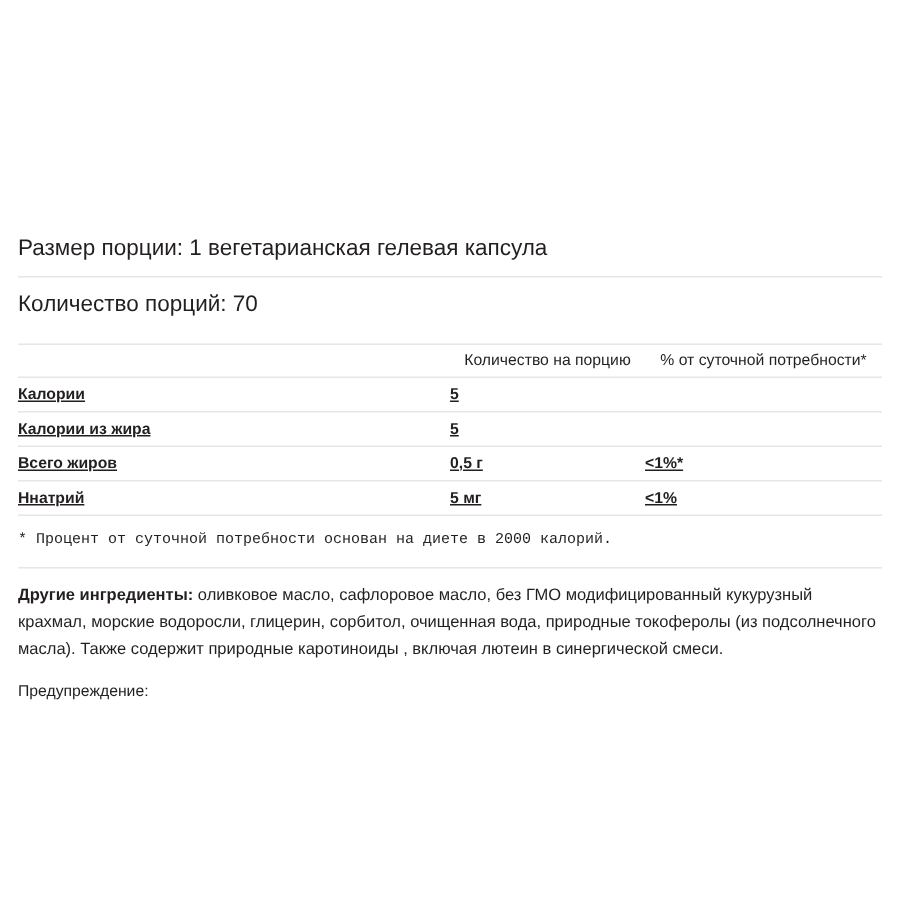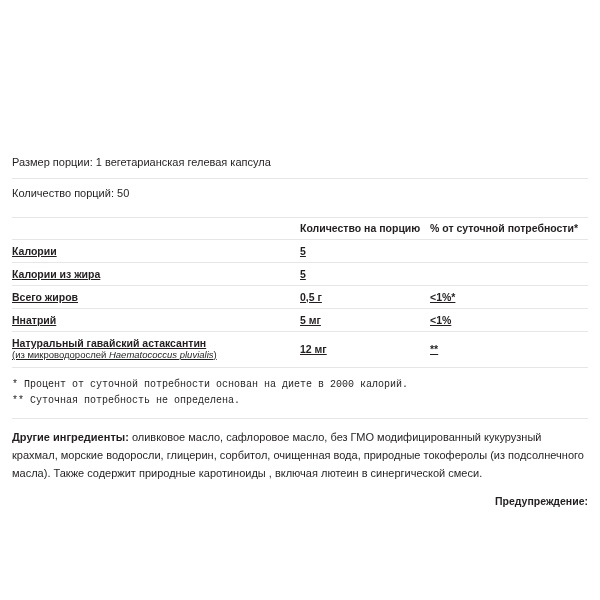--- a/index.html
+++ b/index.html
@@ -21,21 +21,21 @@
     box-sizing: border-box;
     padding: 0 12px;
   }
   .panel {
     position: absolute;
     left: 12px;
     top: 152px;
     width: 576px;
   }
   .serving-block {
-    font-size: 11px;
+    font-size: 15px;
     line-height: 1.45;
     padding: 0 0 6px 0;
   }
   .serving-line {
     padding: 3px 0 3px 0;
   }
   .serving-line.first {
     border-bottom: 1px solid #e6e6e6;
     padding-bottom: 7px;
   }
@@ -47,22 +47,22 @@
     width: 100%;
     border-collapse: collapse;
     font-size: 10.5px;
     table-layout: fixed;
   }
   table.facts col.c1 { width: 288px; }
   table.facts col.c2 { width: 130px; }
   table.facts col.c3 { width: 158px; }
 
   table.facts th {
-    text-align: left;
-    font-weight: bold;
+    text-align: center;
+    font-weight: normal;
     font-size: 10.5px;
     padding: 4px 0 5px 0;
     border-top: 1px solid #e6e6e6;
     border-bottom: 1px solid #e6e6e6;
     vertical-align: bottom;
   }
   table.facts th.blank {
     border-top: 1px solid #e6e6e6;
   }
   table.facts td {
@@ -106,34 +106,33 @@
   .ingredients {
     font-size: 11px;
     line-height: 1.65;
   }
   .ingredients .label {
     font-weight: bold;
   }
   .warning {
     margin-top: 12px;
     font-size: 10.5px;
-    font-weight: bold;
+    font-weight: normal;
     line-height: 1.5;
-    text-align: right;
   }
 </style>
 </head>
 <body>
 
 <div class="page">
   <div class="panel">
 
     <div class="serving-block">
       <div class="serving-line first">Размер порции: 1 вегетарианская гелевая капсула</div>
-      <div class="serving-line second">Количество порций: 50</div>
+      <div class="serving-line second">Количество порций: 70</div>
     </div>
 
     <table class="facts">
       <colgroup>
         <col class="c1">
           <col class="c2">
           <col class="c3">
       </colgroup>
       <thead>
         <tr>
@@ -156,34 +155,25 @@
         <tr>
           <td class="name">Всего жиров</td>
           <td class="amount">0,5 г</td>
           <td class="dv">&lt;1%*</td>
         </tr>
         <tr>
           <td class="name">Ннатрий</td>
           <td class="amount">5 мг</td>
           <td class="dv">&lt;1%</td>
         </tr>
-        <tr>
-          <td class="name">
-            <span>Натуральный гавайский астаксантин</span>
-            <span class="sub">(из микроводорослей <i>Haematococcus pluvialis</i>)</span>
-          </td>
-          <td class="amount">12 мг</td>
-          <td class="dv">**</td>
-        </tr>
       </tbody>
     </table>
 
     <div class="notes">
       <div class="note">* Процент от суточной потребности основан на диете в 2000 калорий.</div>
-      <div class="note">** Суточная потребность не определена.</div>
     </div>
 
     <div class="hr"></div>
 
     <div class="ingredients">
       <span class="label">Другие ингредиенты:</span><span> оливковое масло, сафлоровое масло, без ГМО модифицированный кукурузный крахмал, морские водоросли, глицерин, сорбитол, очищенная вода, природные токоферолы (из подсолнечного масла). Также содержит природные каротиноиды , включая лютеин в синергической смеси.</span>
     </div>
 
     <div class="warning">Предупреждение:</div>
 

